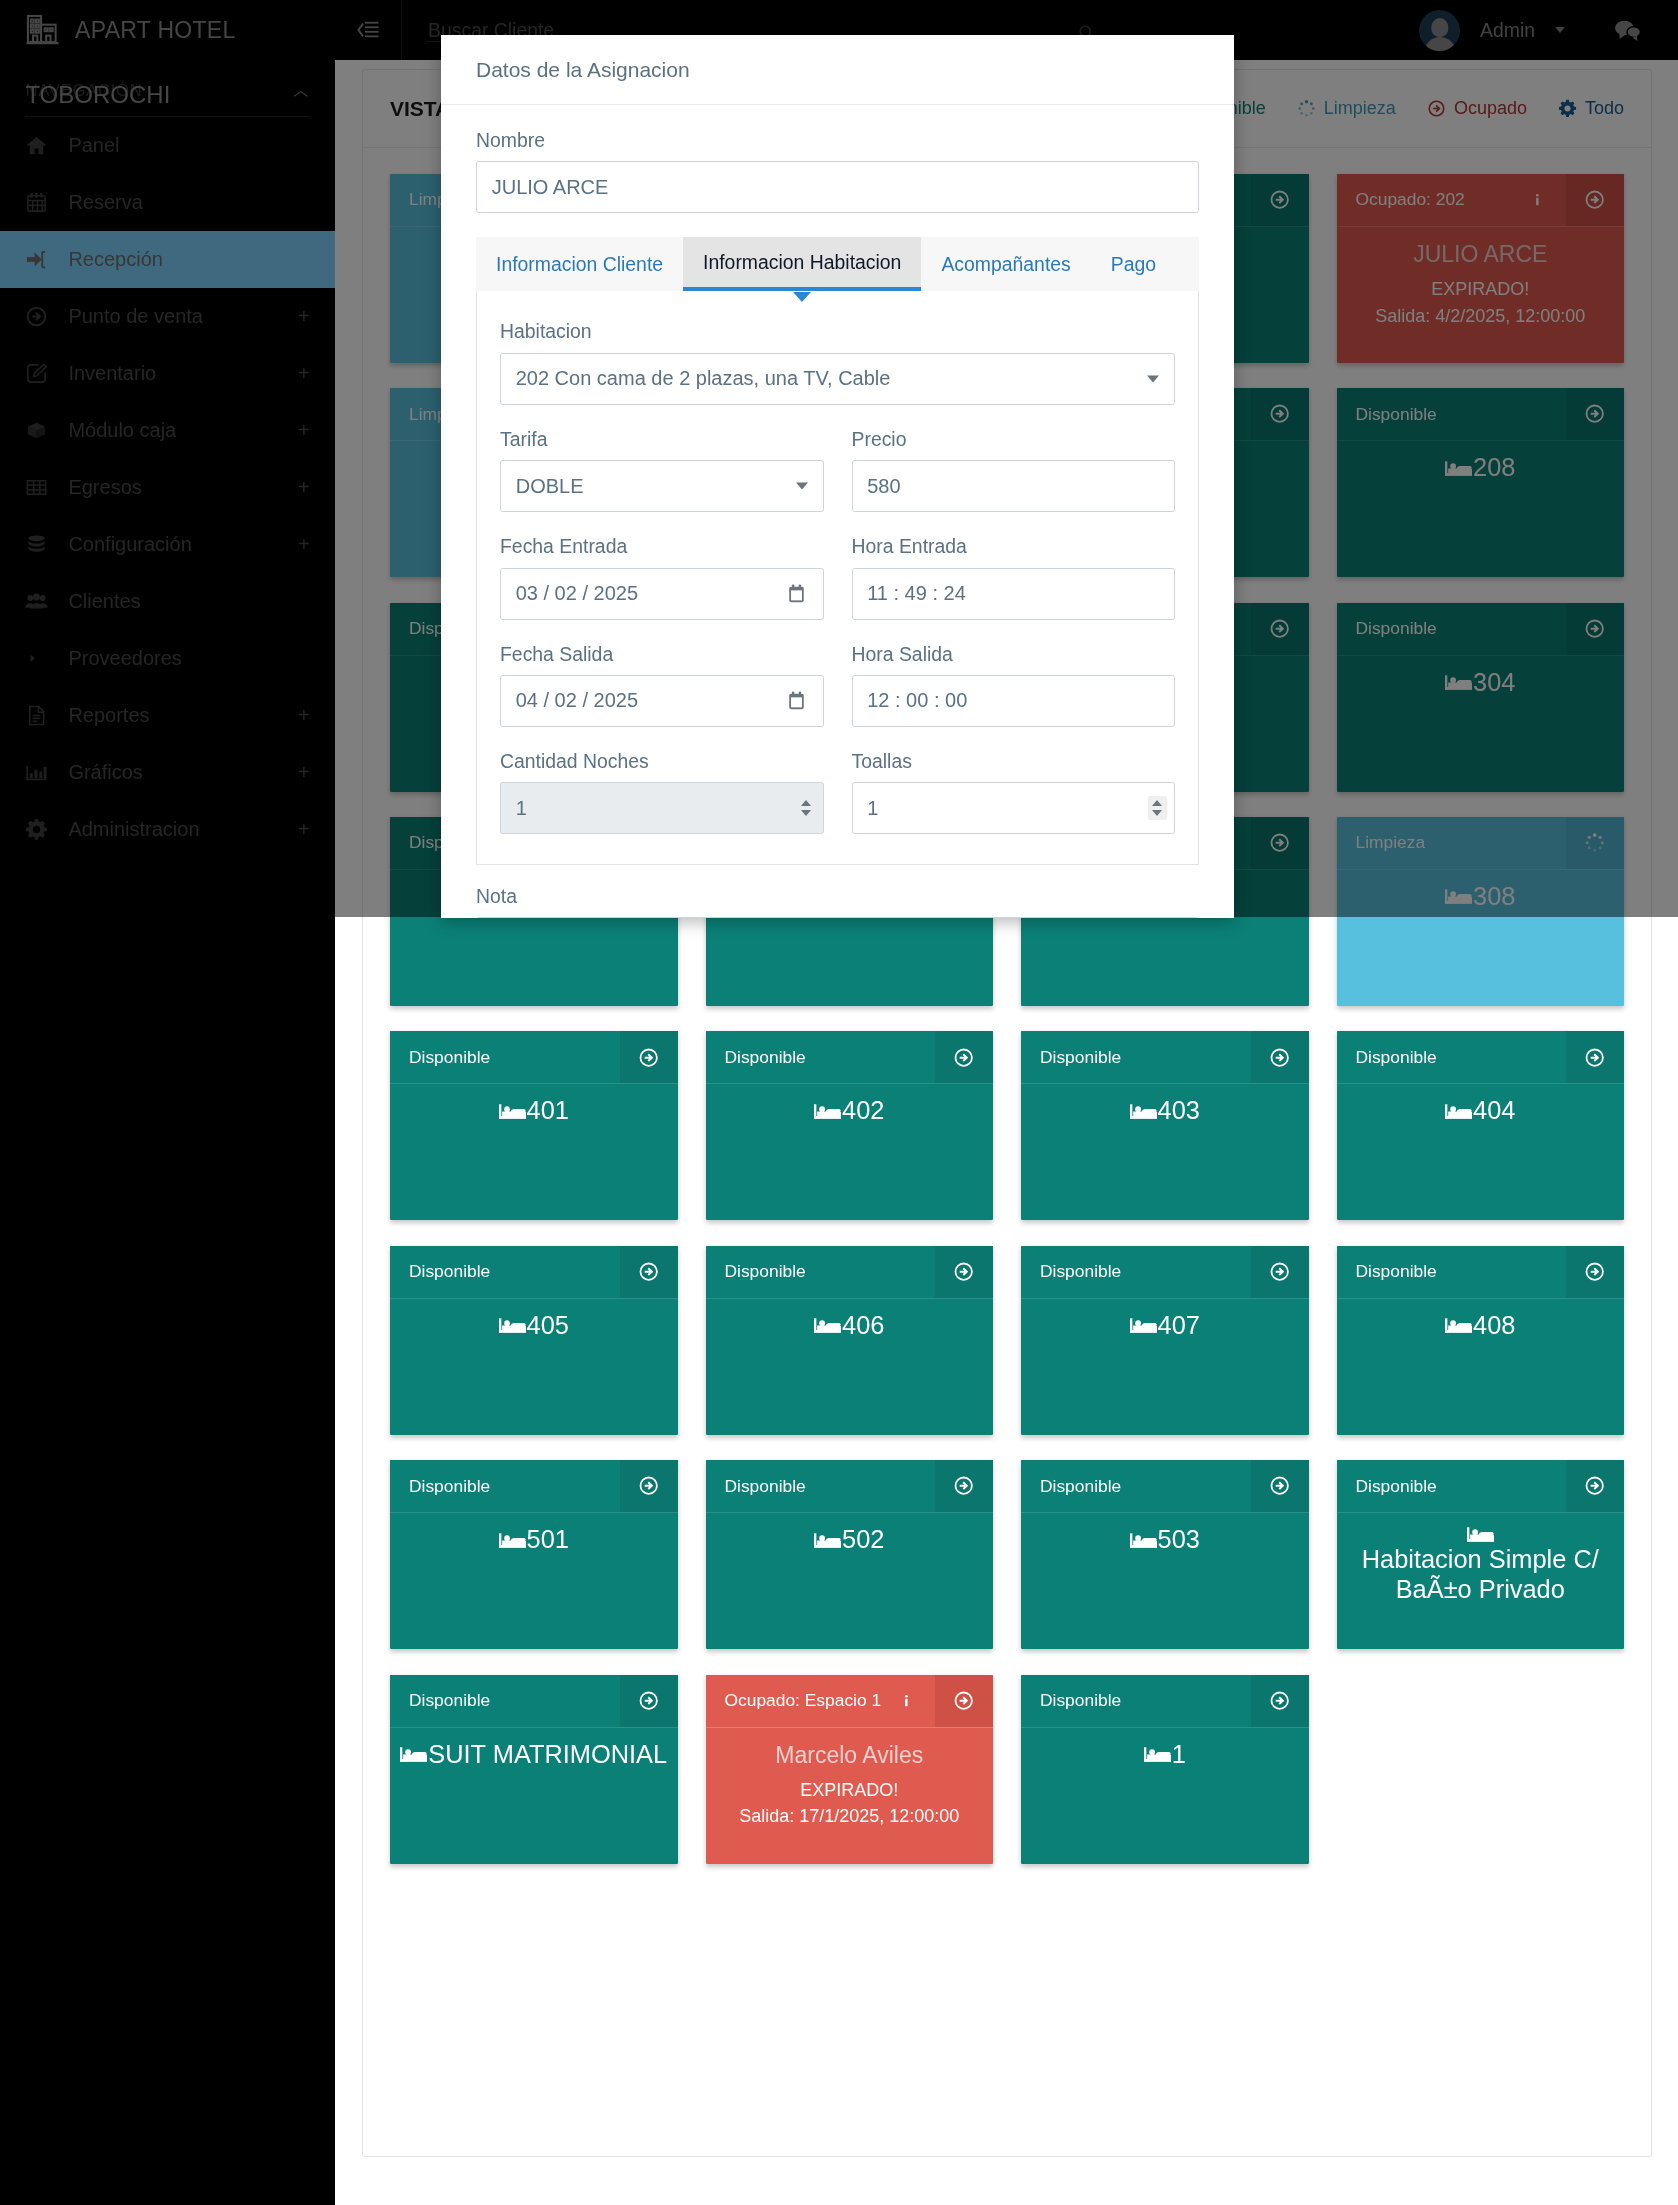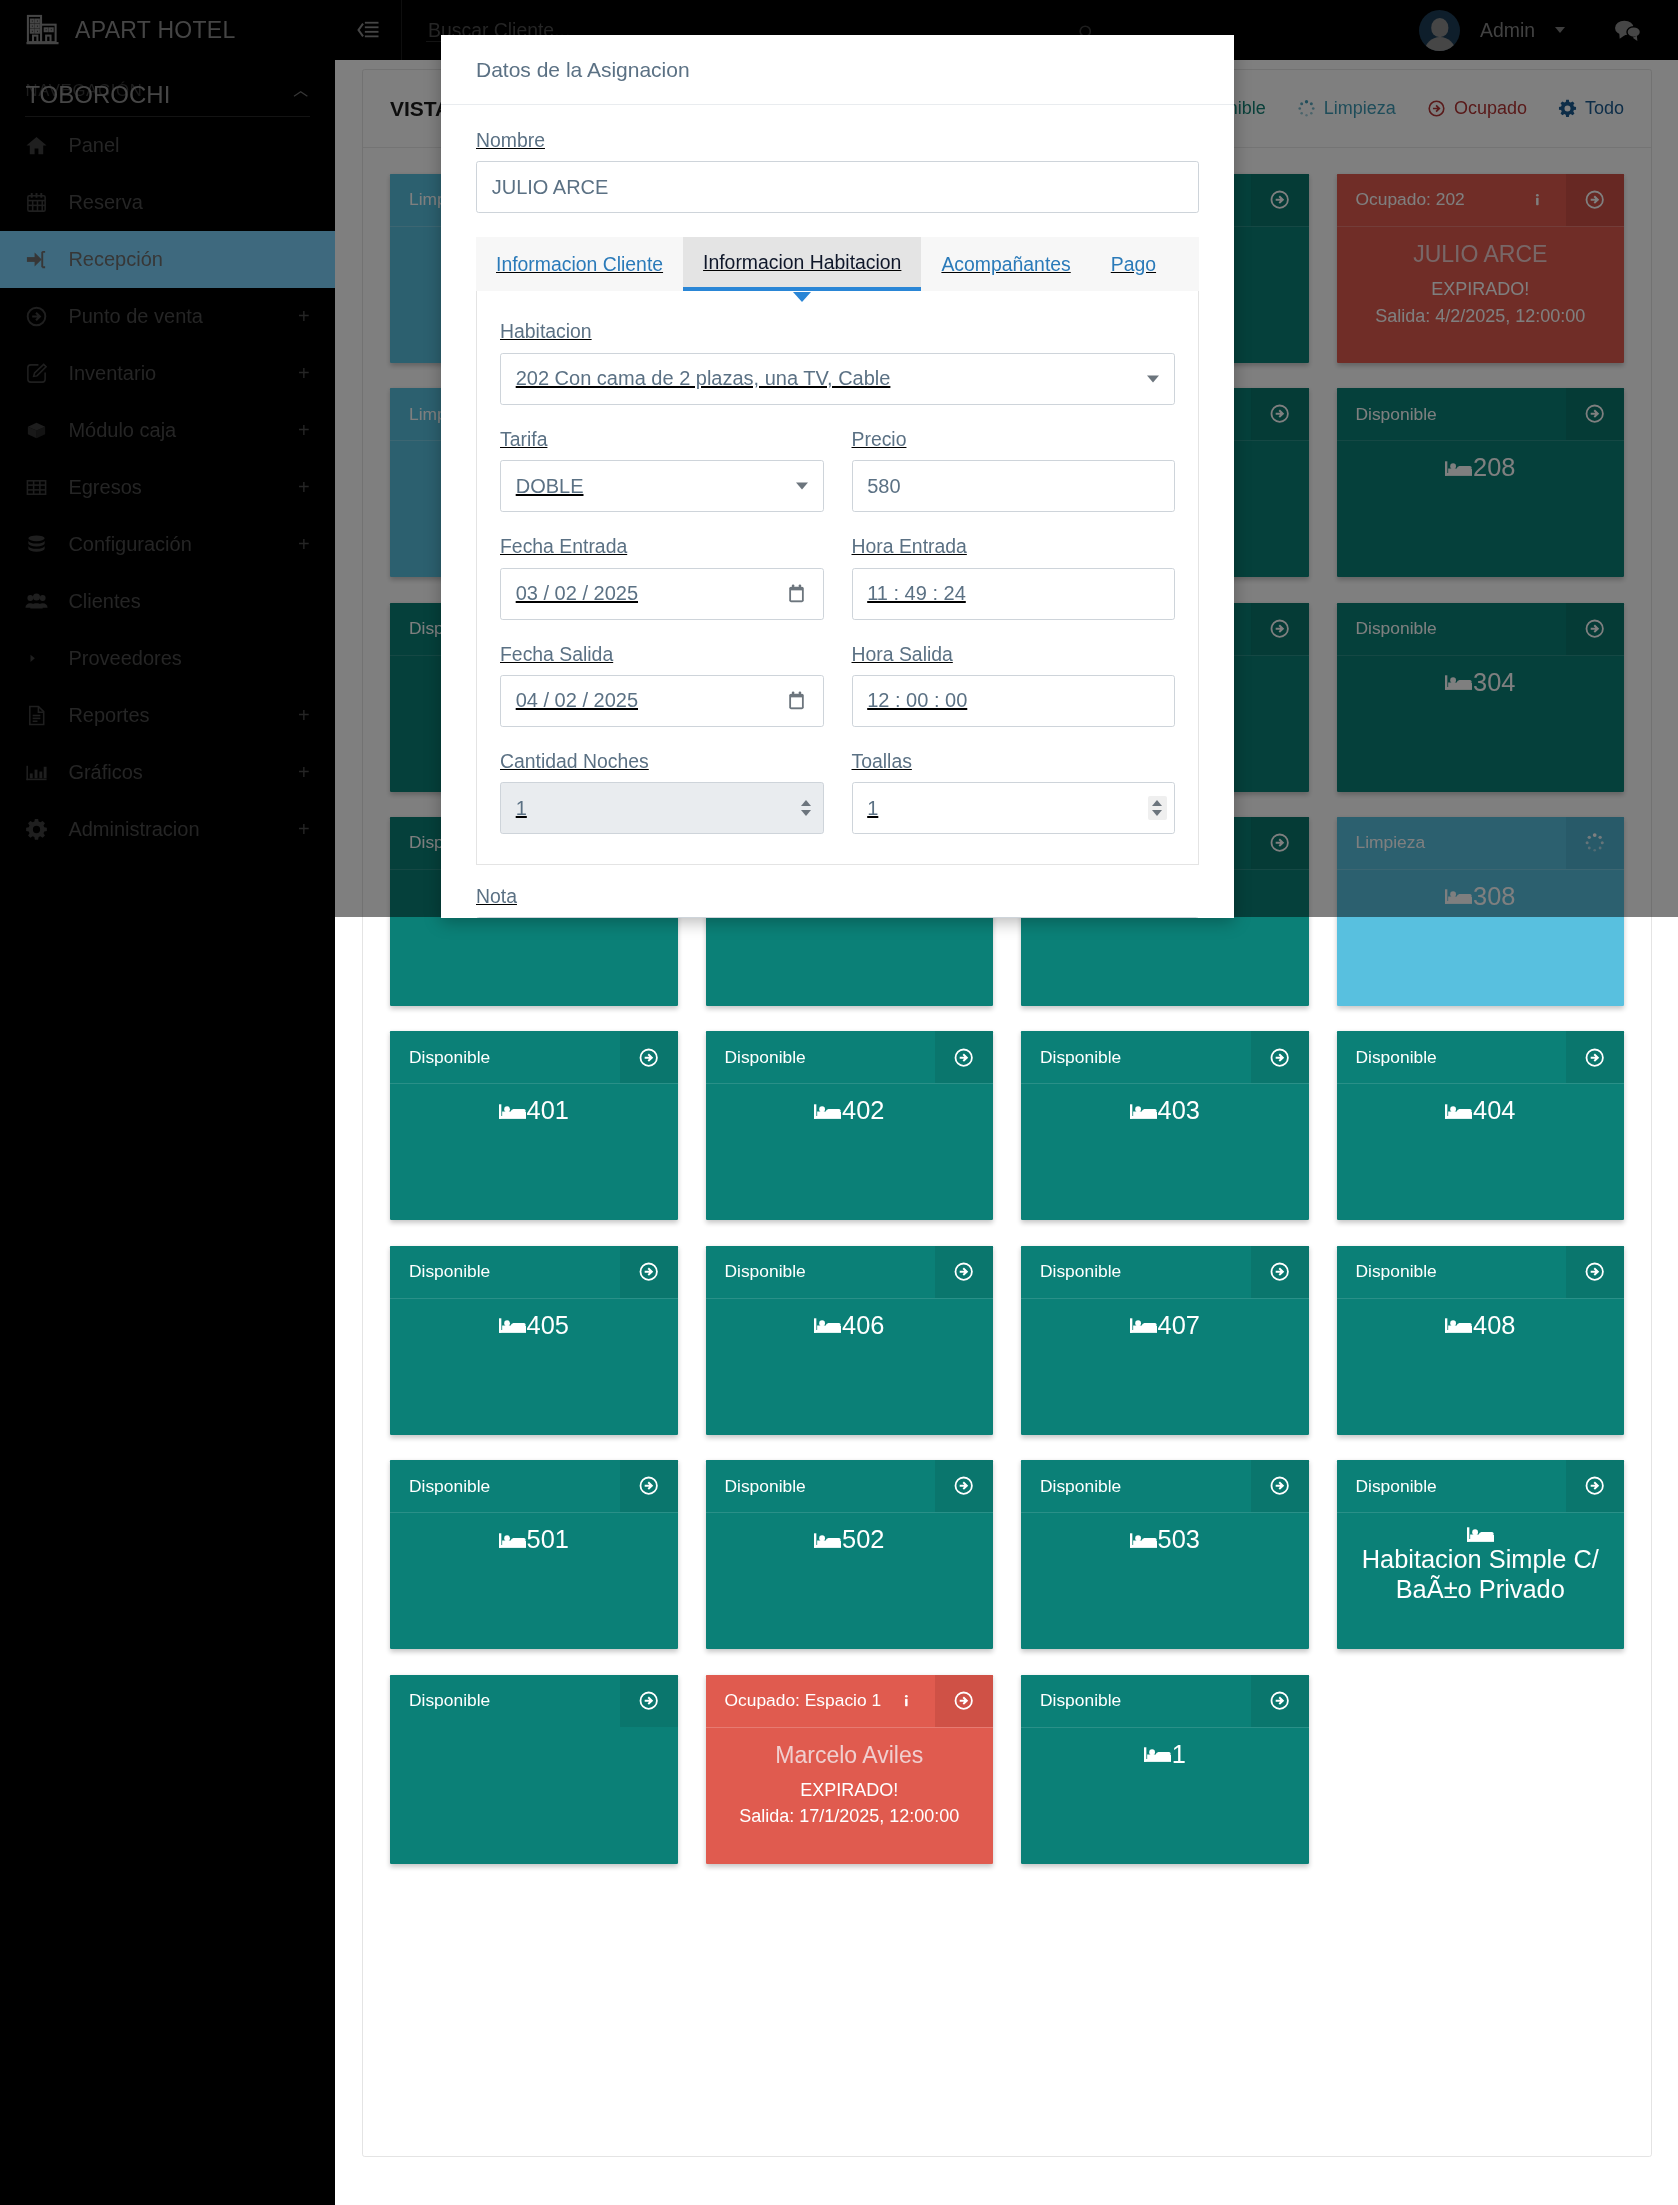--- a/index.html
+++ b/index.html
@@ -133,21 +133,21 @@
   }
 
   
   #modal {
     position:absolute; left:441px; top:35px; width:793px; height:883px;
     background:#ffffff; z-index:40; overflow:hidden;
     box-shadow:0 4px 16px rgba(0,0,0,0.28);
   }
   #modal-header { height:70px; display:flex; align-items:center; padding:0 35px; border-bottom:0.7px solid #e9ecef; }
   #modal-header .mh-title { font-size:21px; color:#5b7184; }
-  #modal-body { padding:24px 35px 0 35px;text-decoration:underline; }
+  #modal-body { padding:24px 35px 0 35px; }
   .flabel { font-size:19.4px; color:#5b7184; margin-bottom:9.4px; }
   .finput {
     width:100%; height:52px; border:0.7px solid #ced4da; border-radius:2.7px;
     font-size:20px; color:#5b7184; padding:0 14.7px; background:#fff; outline:none;
     font-family:"Liberation Sans", sans-serif;
   }
   .fselect {
     width:100%; height:52px; border:0.7px solid #ced4da; border-radius:2.7px;
     font-size:20px; color:#5b7184; padding:0 14.7px; background:#fff; outline:none;
     appearance:none; position:relative; display:flex; align-items:center;
@@ -1186,20 +1186,34 @@
         <div class="room disponible">
           <div class="rhead">
             <span>Disponible</span>
             <span class="rh-btn">
               <svg width="21.4" height="21.4" viewBox="0 0 24 24" fill="none" stroke="#ffffff" stroke-width="2">
                 <circle cx="12" cy="12" r="9.2"></circle>
                 <path d="M7.5 12 h7.5 M11.5 8.2 L15.5 12 L11.5 15.8" stroke-width="2.2"></path>
               </svg>
             </span>
           </div>
+          <div class="rbody">
+            <div class="rnum">
+              <span class="bedi">
+                <svg width="27" height="19" viewBox="0 0 30 20" fill="#ffffff">
+                  <rect x="0" y="2" width="2.6" height="16"></rect>
+                  <rect x="0" y="15" width="30" height="3.2"></rect>
+                  <path d="M3.5 15 v-5 h25 a2 2 0 0 1 2 2 v3 z"></path>
+                  <circle cx="9" cy="7.5" r="3.2"></circle>
+                  <path d="M13 10.6 h16 a2 2 0 0 0-2-3.3 h-11 a3.5 3.5 0 0 0-3 3.3 z"></path>
+                </svg>
+              </span>
+              <span>SUIT MATRIMONIAL</span>
+            </div>
+          </div>
         </div>
         <div class="room ocupado">
           <div class="rhead">
             <span>Ocupado: Espacio 1</span>
             <span class="rh-info">
               <svg width="14.7" height="14.7" viewBox="0 0 12 24" fill="#ffffff">
                 <circle cx="6" cy="4.2" r="2.2"></circle>
                 <rect x="4" y="8.5" width="4" height="12" rx="1"></rect>
               </svg>
             </span>

